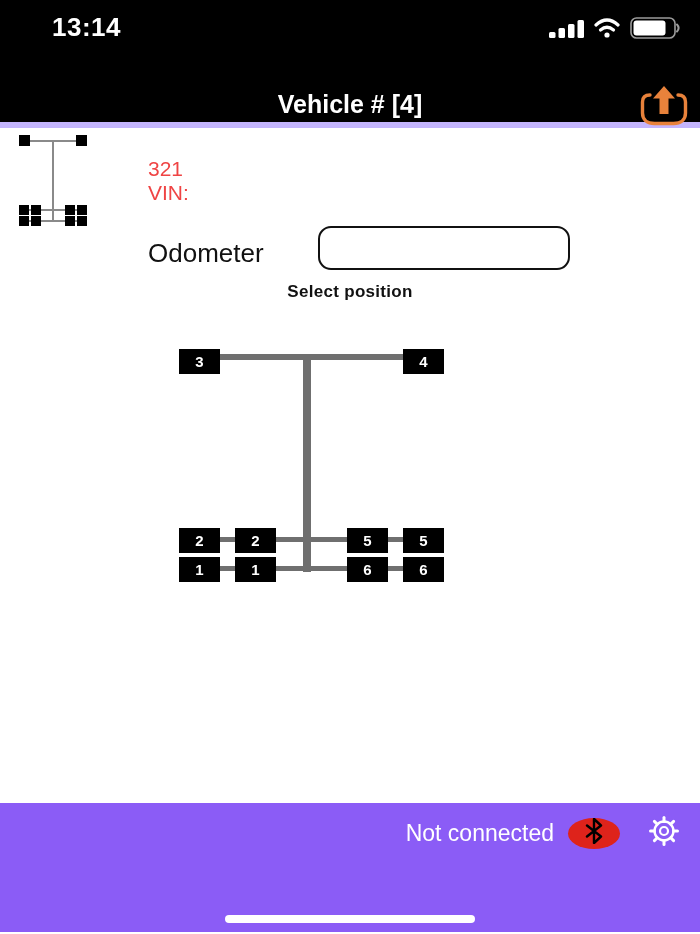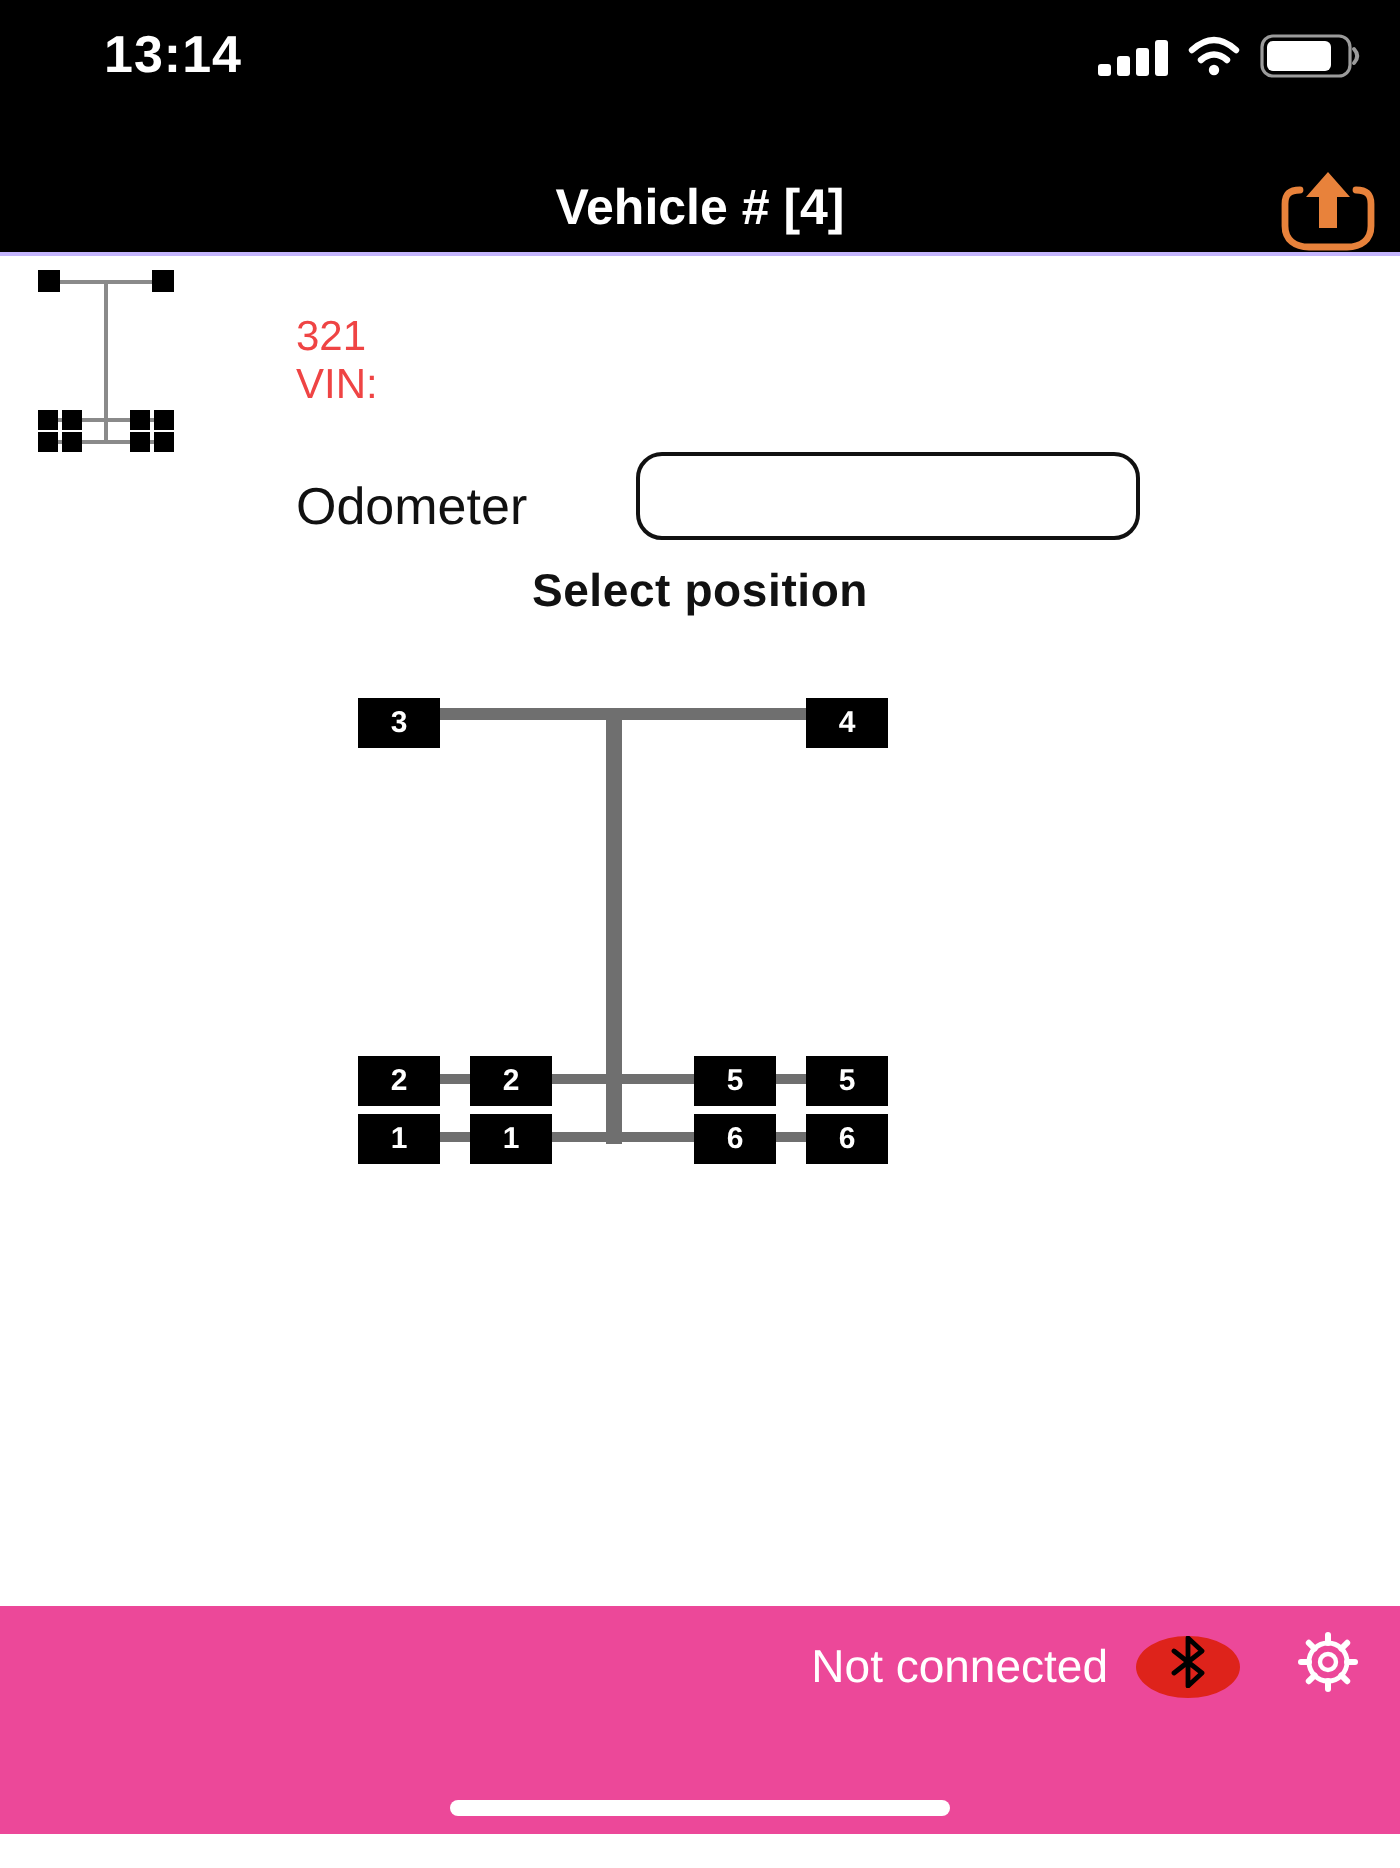--- a/index.html
+++ b/index.html
@@ -4,21 +4,21 @@
 <style>
   html,body{margin:0;padding:0;background:#fff;}
   *{box-sizing:border-box;}
   #screen{
     position:relative;width:700px;height:934px;overflow:hidden;
     background:#fff;font-family:"Liberation Sans",sans-serif;
   }
   
   #header{
     position:absolute;left:0;top:0;width:700px;height:128px;
-    background:#000;border-bottom:2px solid #c4b5fd;
+    background:#000;border-bottom:6px solid #c4b5fd;
   }
   #time{
     position:absolute;left:52px;top:12px;color:#fff;
     font-size:26px;font-weight:bold;letter-spacing:.5px;
   }
   #status-icons{
     position:absolute;right:18px;top:18px;height:24px;
     display:flex;align-items:center;gap:8px;
   }
   #back-btn{
@@ -41,33 +41,33 @@
   #veh-num{top:157px;}
   #vin-label{top:181px;}
   #odo-label{position:absolute;left:148px;top:238px;color:#111;font-size:26px;}
   #odo-input{
     position:absolute;left:318px;top:226px;width:252px;height:44px;
     border:2px solid #111;border-radius:13px;background:#fff;
     font-family:"Liberation Sans",sans-serif;font-size:20px;padding:0 12px;
   }
   #select-heading{
     position:absolute;left:0;top:282px;width:700px;text-align:center;
-    color:#111;font-size:23px;font-weight:bold;letter-spacing:.3px;
+    color:#111;font-size:17px;font-weight:bold;letter-spacing:.3px;
   }
   
   #diagram{position:absolute;left:160px;top:330px;width:320px;height:270px;}
   .dline{position:absolute;background:#6F6F6F;}
   .wheel-box{
     position:absolute;width:41px;height:25px;background:#000;
     color:#fff;font-size:15px;font-weight:bold;
     display:flex;align-items:center;justify-content:center;cursor:pointer;
   }
   
   #footer{
-    position:absolute;left:0;top:803px;width:700px;height:114px;background:#ec4899;
+    position:absolute;left:0;top:803px;width:700px;height:129px;background:#8b5cf6;
   }
   #footer-row{
     position:absolute;right:20px;top:8px;height:44px;
     display:flex;align-items:center;gap:14px;
   }
   #conn-status{color:#fff;font-size:23px;}
   #bt-badge{
     width:52px;height:31px;border-radius:50%;background:#DE231B;
     display:flex;align-items:center;justify-content:center;cursor:pointer;
   }

